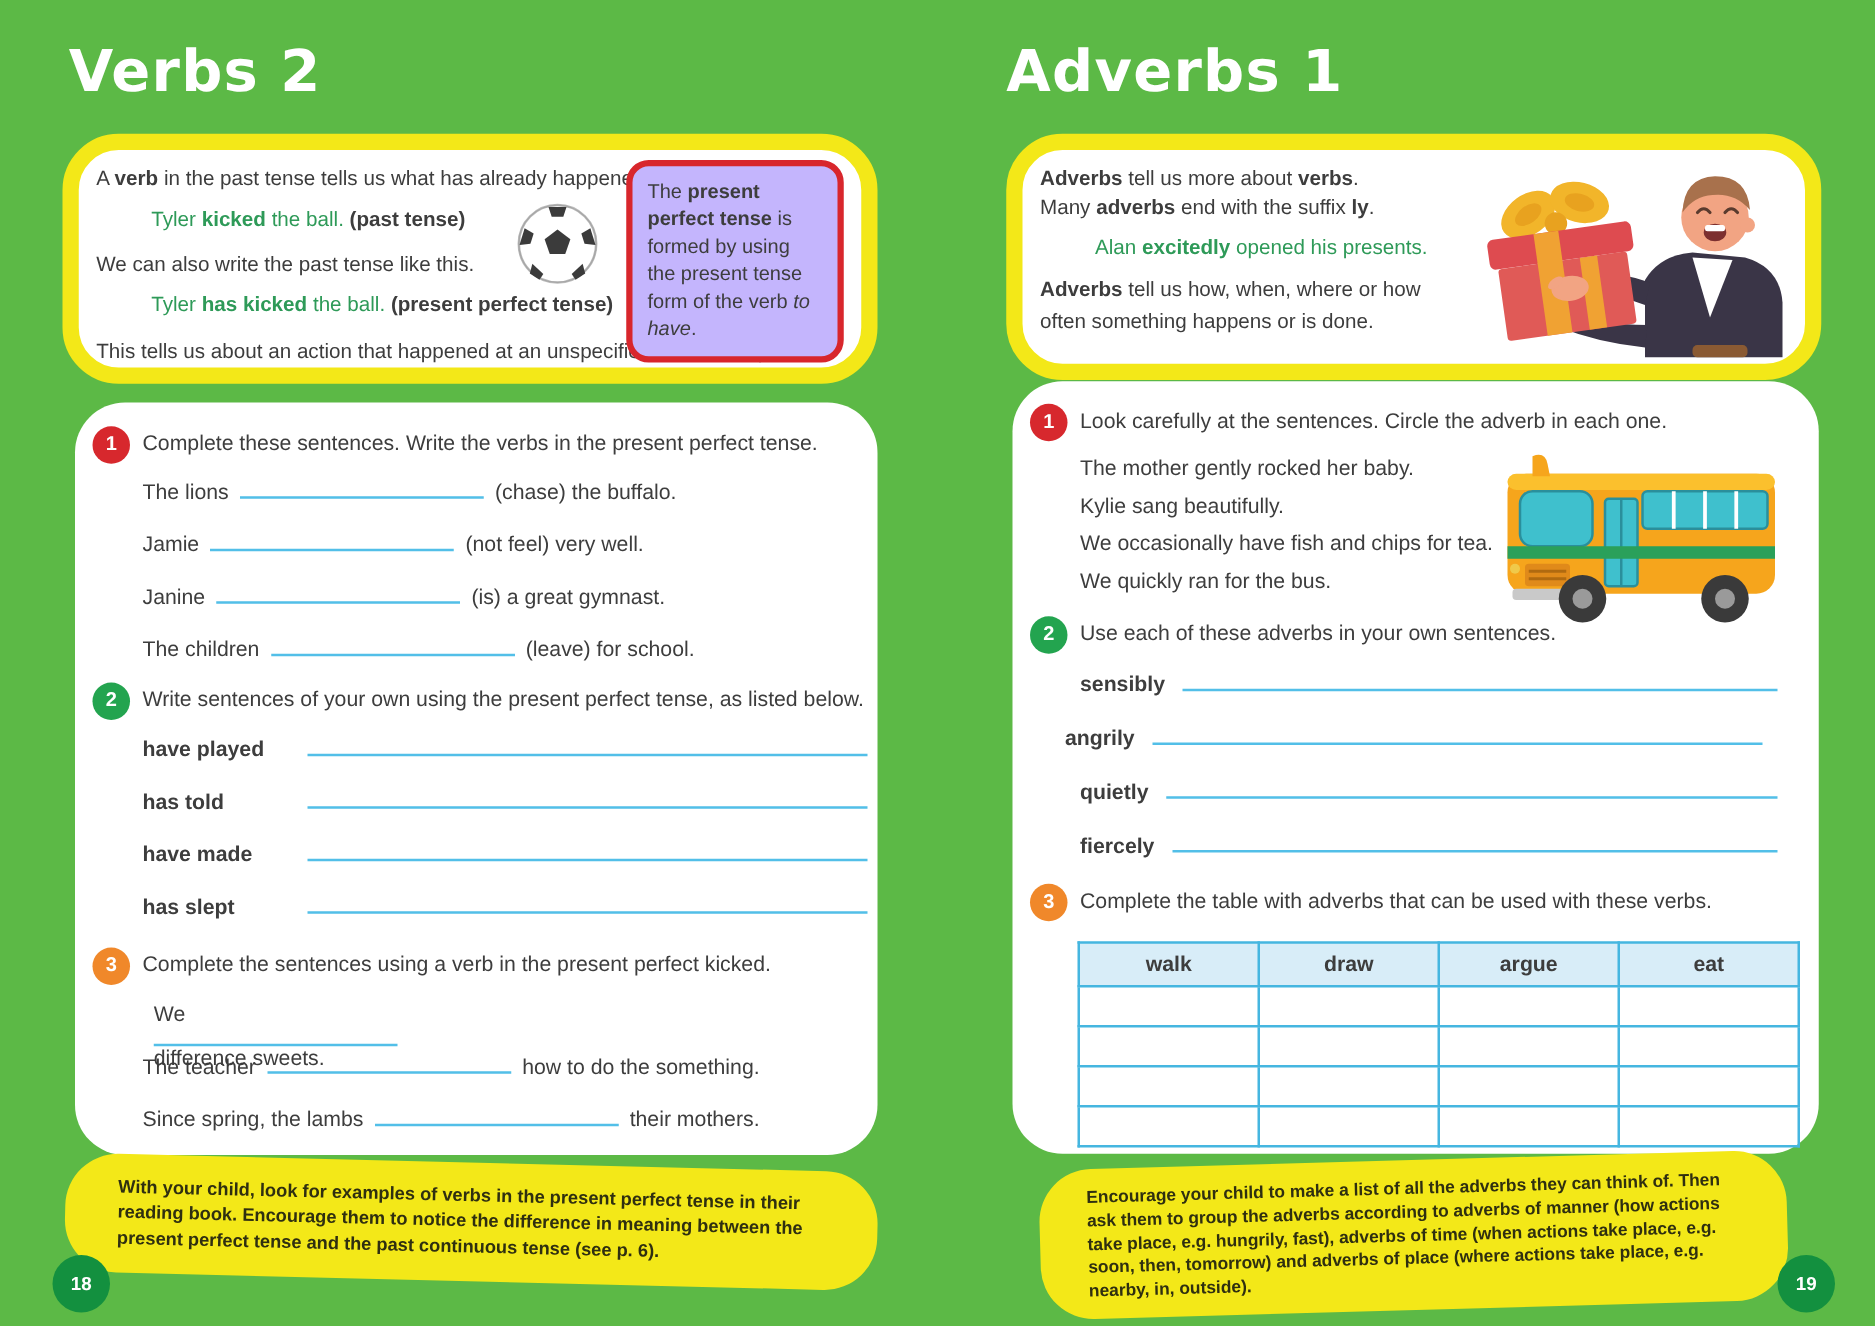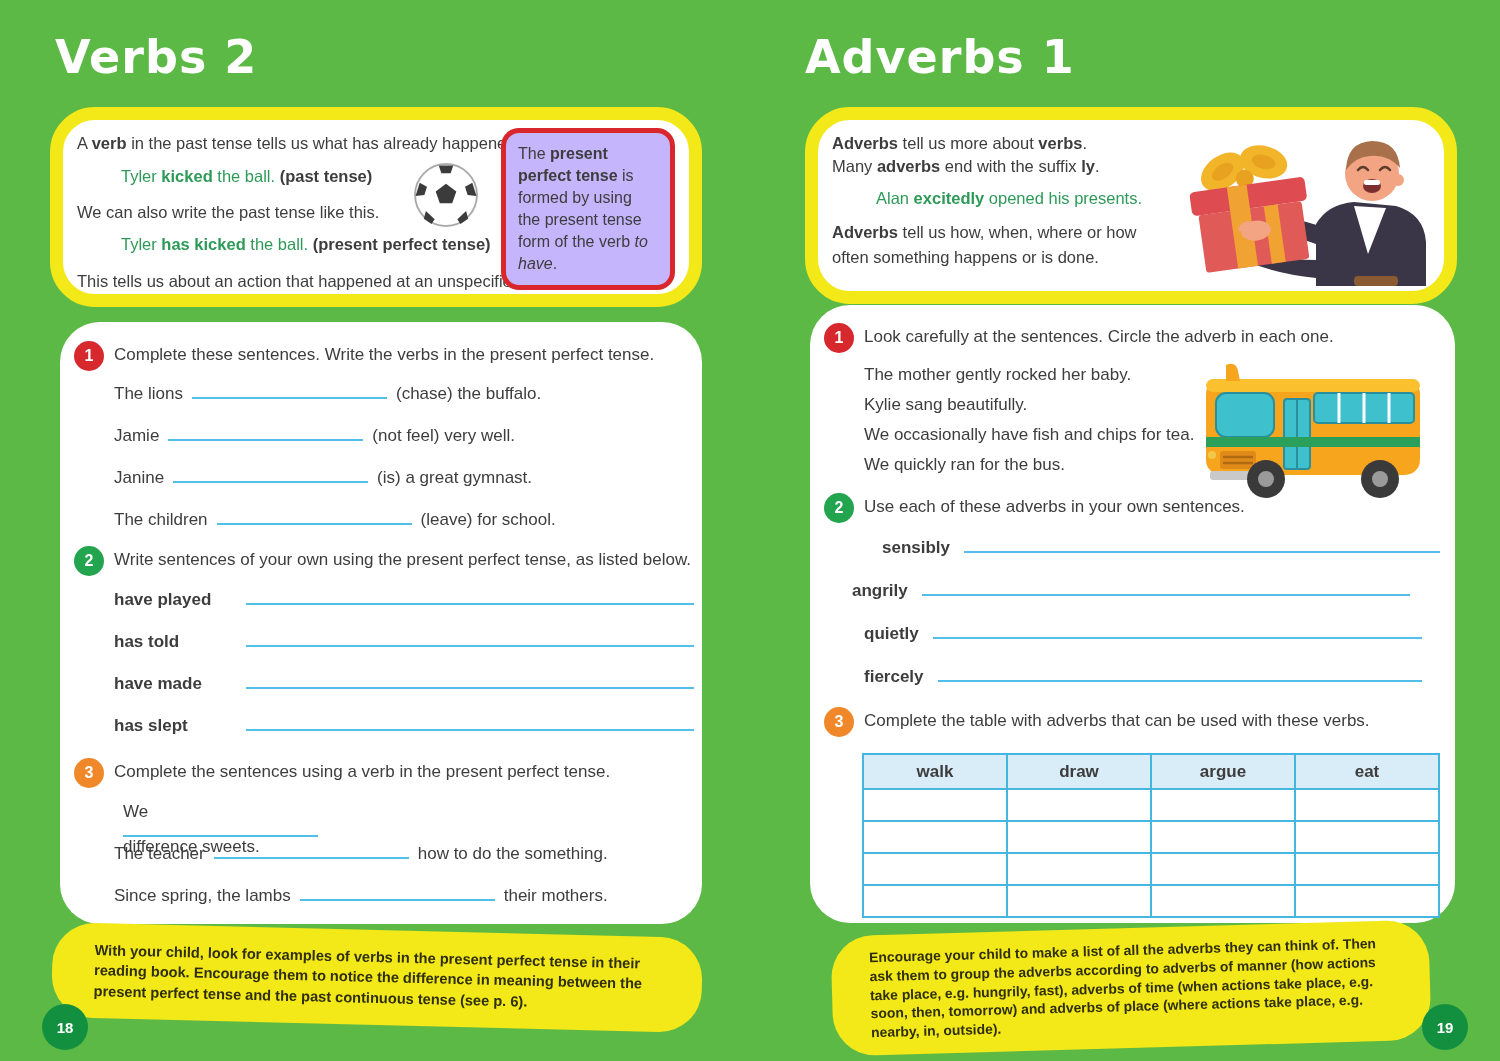--- a/index.html
+++ b/index.html
@@ -108,21 +108,21 @@
     <div class="row" style="left:54px;top:394px;width:580px;">
         <span class="wword">has slept</span>
         <span class="wline"></span>
       </div>
     <div class="row" style="left:54px;top:352px;width:580px;">
         <span class="wword">have made</span>
         <span class="wline"></span>
       </div>
 
     <div class="num org" style="left:14px;top:436px;">3</div>
-    <div class="prompt" style="left:54px;top:440px;">Complete the sentences using a verb in the present perfect tense.</div>
+    <div class="prompt" style="left:54px;top:440px;">Complete the sentences using a verb in the present perfect kicked.</div>
 
     <div class="row" style="left:54px;top:480px;flex-direction:column;">
         <span>We</span>
         <span class="blank"></span>
         <span>difference sweets.</span>
       </div>
     <div class="row" style="left:54px;top:522px;">
         <span>The teacher</span>
         <span class="blank"></span>
         <span>how to do the something.</span>
@@ -204,21 +204,21 @@
       <circle cx="74" cy="122" r="19" fill="#3a3a3a"></circle>
         <circle cx="74" cy="122" r="8" fill="#9a9a9a"></circle>
       <circle cx="188" cy="122" r="19" fill="#3a3a3a"></circle>
         <circle cx="188" cy="122" r="8" fill="#9a9a9a"></circle>
       <circle cx="20" cy="98" r="4" fill="#f0c94a"></circle>
     </svg>
 
     <div class="num grn" style="left:14px;top:188px;">2</div>
     <div class="prompt" style="left:54px;top:192px;">Use each of these adverbs in your own sentences.</div>
 
-    <div class="row" style="left:72px;top:233px;width:558px;">
+    <div class="row" style="left:54px;top:233px;width:558px;">
         <span class="wword2">sensibly</span>
         <span class="wline"></span>
       </div>
     <div class="row" style="left:42px;top:276px;width:558px;">
         <span class="wword2">angrily</span>
         <span class="wline"></span>
       </div>
     <div class="row" style="left:54px;top:319px;width:558px;">
         <span class="wword2">quietly</span>
         <span class="wline"></span>

